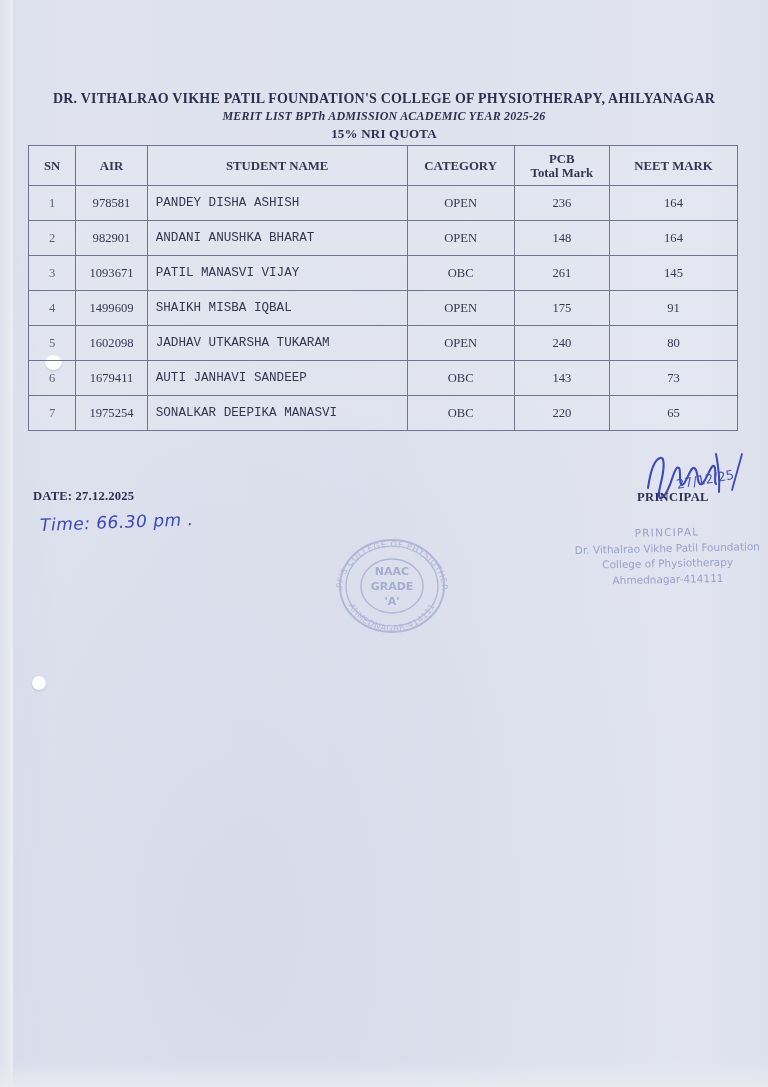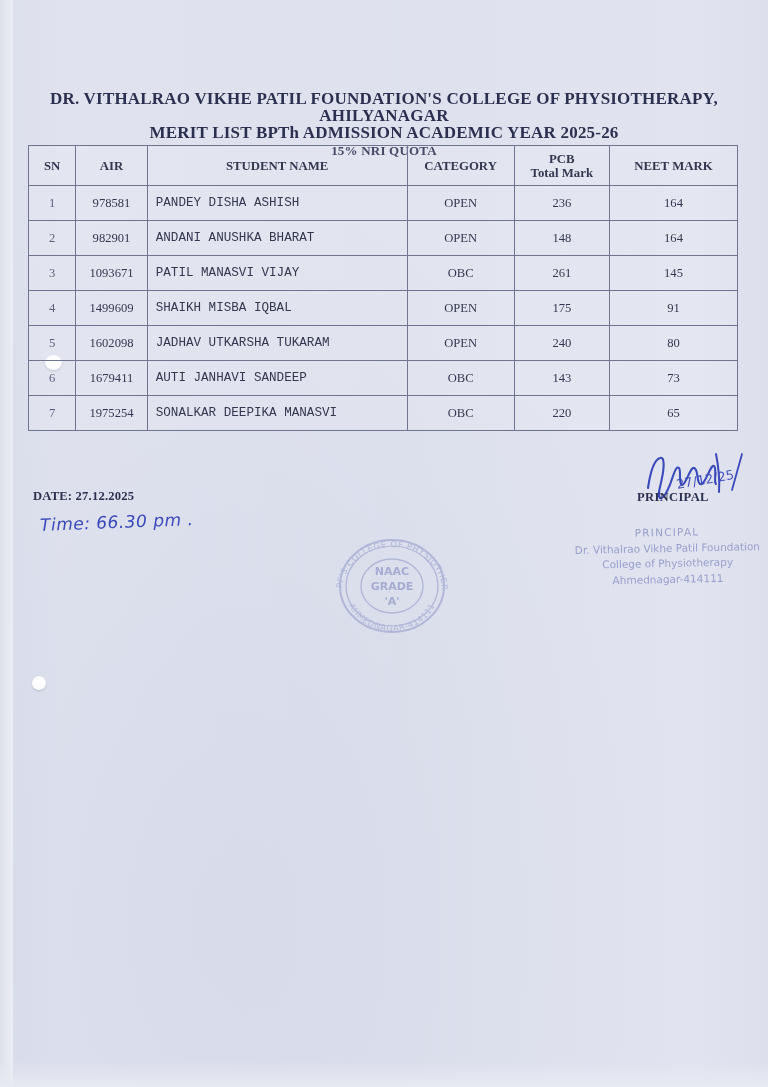--- a/index.html
+++ b/index.html
@@ -47,22 +47,22 @@
     left: 0;
     top: 90px;
     width: 768px;
     text-align: center;
     color: #2c3050;
   }
   .doc-header .line {
     font-weight: bold;
     letter-spacing: 0.2px;
   }
-  .title-1 { font-size: 17px; line-height: 17px; }
-  .title-2 { font-size: 17px; line-height: 18px; }
+  .title-1 { font-size: 14px; line-height: 17px; }
+  .title-2 { font-size: 12px; line-height: 18px; font-style: italic; }
   .title-3 { font-size: 13px; line-height: 18px; }
 
   
   .merit-table {
     position: absolute;
     left: 28px;
     top: 145px;
     width: 710px;
     border-collapse: collapse;
     color: #33374f;

